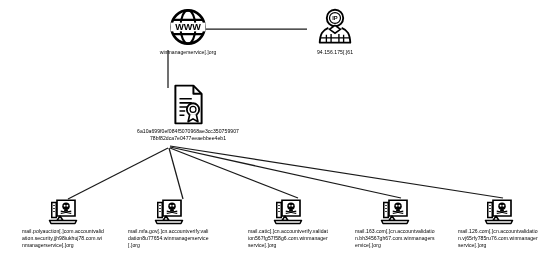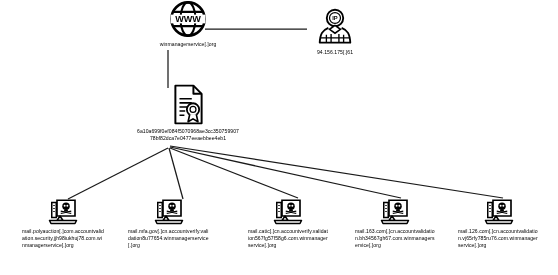--- a/index.html
+++ b/index.html
@@ -38,21 +38,21 @@
     line-height: 1.42;
     color: #000000;
     text-align: center;
     word-break: break-word;
     letter-spacing: 0.01em;
   }
   .label-center { text-align: center; }
   .label-left { text-align: left; }
 
   
-  #node-domain { left: 143px; top: 0; width: 90px; }
+  #node-domain { left: 143px; top: 8px; width: 90px; }
   #node-domain .node-label { width: 90px; }
 
   #node-ip { left: 295px; top: 8px; width: 80px; }
   #node-ip .node-label { width: 80px; }
 
   
   #node-file { left: 118px; top: 84px; width: 140px; }
   #node-file .node-label { width: 140px; }
 
   

